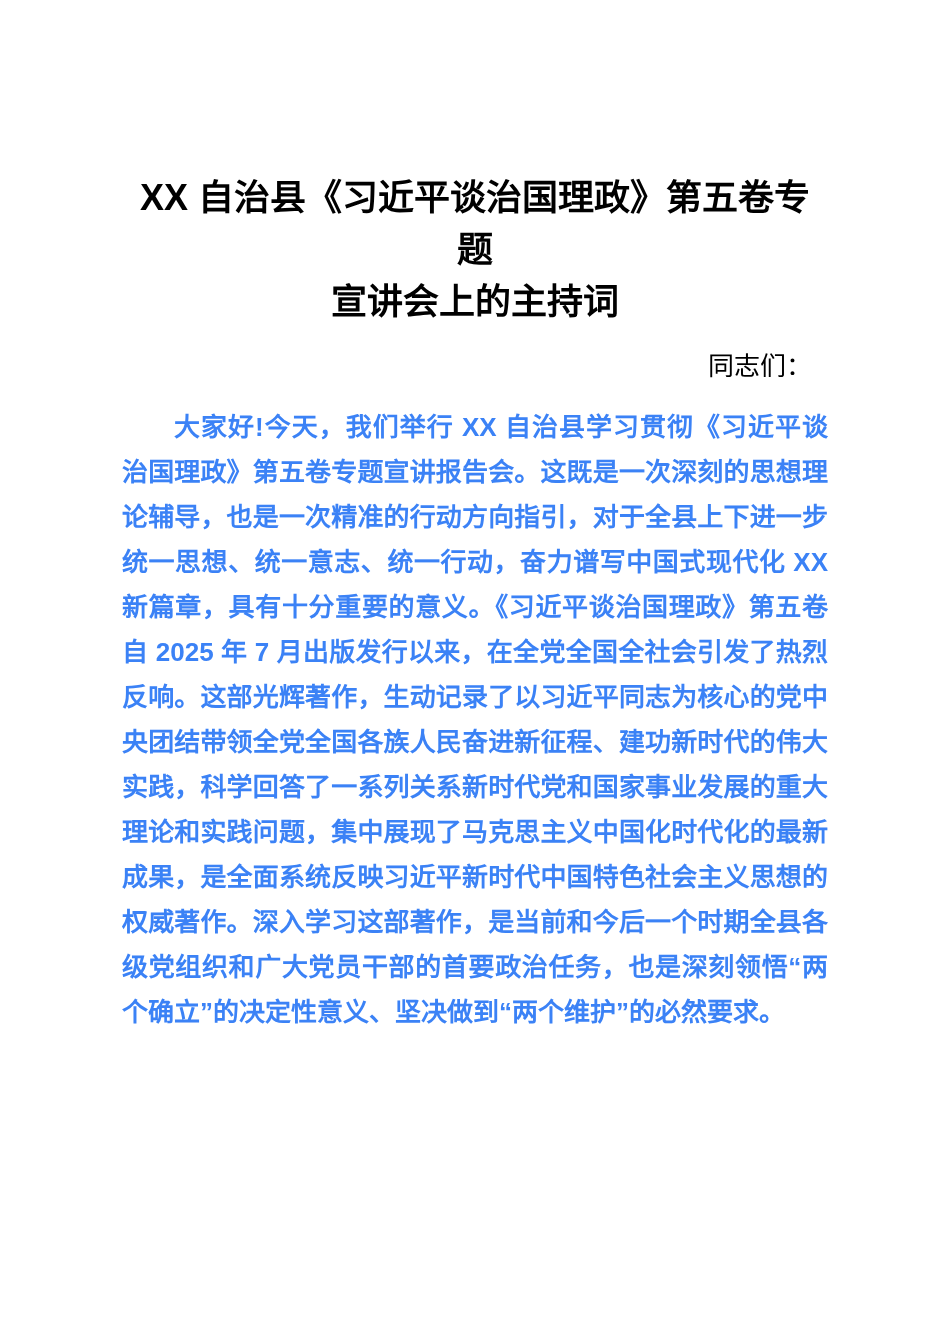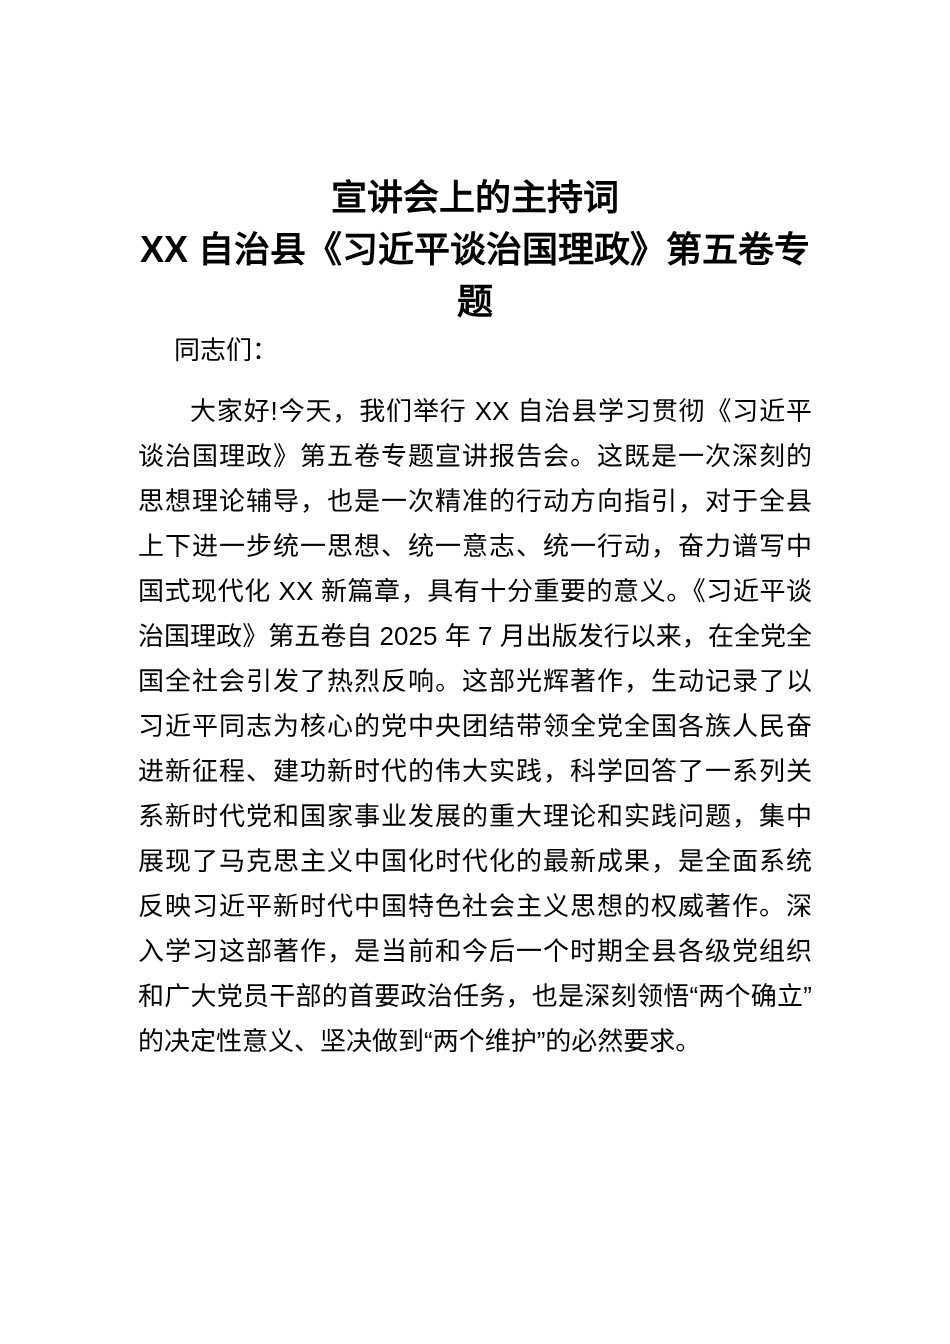--- a/index.html
+++ b/index.html
@@ -27,38 +27,40 @@
     font-size: 36px;
     font-weight: 700;
     line-height: 52px;
     text-align: center;
     color: #000000;
   }
   .doc-title .title-line {
     display: block;
   }
   .salutation {
+    margin: 16px;
+    font-size: 26px;
+    line-height: 45px;
+    text-indent: 52px;
+    color: #000000;
+    text-align: right;
+  }
+  .body-paragraph {
     margin: 0;
     font-size: 26px;
     line-height: 45px;
     text-indent: 52px;
-    color: #000000;
-  }
-  .body-paragraph {
-    margin: 16px;
-    font-size: 26px;
-    line-height: 45px;
-    text-indent: 52px;
     text-align: justify;
-    color: #000000;
+    color: #3b82f6;
+    font-weight: bold;
   }
 </style>
 </head>
 <body>
 
 <div class="page">
   <h1 class="doc-title">
+    <span class="title-line">XX 自治县《习近平谈治国理政》第五卷专题</span>
     <span class="title-line">宣讲会上的主持词</span>
-    <span class="title-line">XX 自治县《习近平谈治国理政》第五卷专题</span>
   </h1>
   <p class="salutation">同志们：</p>
   <p class="body-paragraph">大家好!今天，我们举行 XX 自治县学习贯彻《习近平谈治国理政》第五卷专题宣讲报告会。这既是一次深刻的思想理论辅导，也是一次精准的行动方向指引，对于全县上下进一步统一思想、统一意志、统一行动，奋力谱写中国式现代化 XX 新篇章，具有十分重要的意义。《习近平谈治国理政》第五卷自 2025 年 7 月出版发行以来，在全党全国全社会引发了热烈反响。这部光辉著作，生动记录了以习近平同志为核心的党中央团结带领全党全国各族人民奋进新征程、建功新时代的伟大实践，科学回答了一系列关系新时代党和国家事业发展的重大理论和实践问题，集中展现了马克思主义中国化时代化的最新成果，是全面系统反映习近平新时代中国特色社会主义思想的权威著作。深入学习这部著作，是当前和今后一个时期全县各级党组织和广大党员干部的首要政治任务，也是深刻领悟“两个确立”的决定性意义、坚决做到“两个维护”的必然要求。</p>
 </div>
 
 </body></html>

